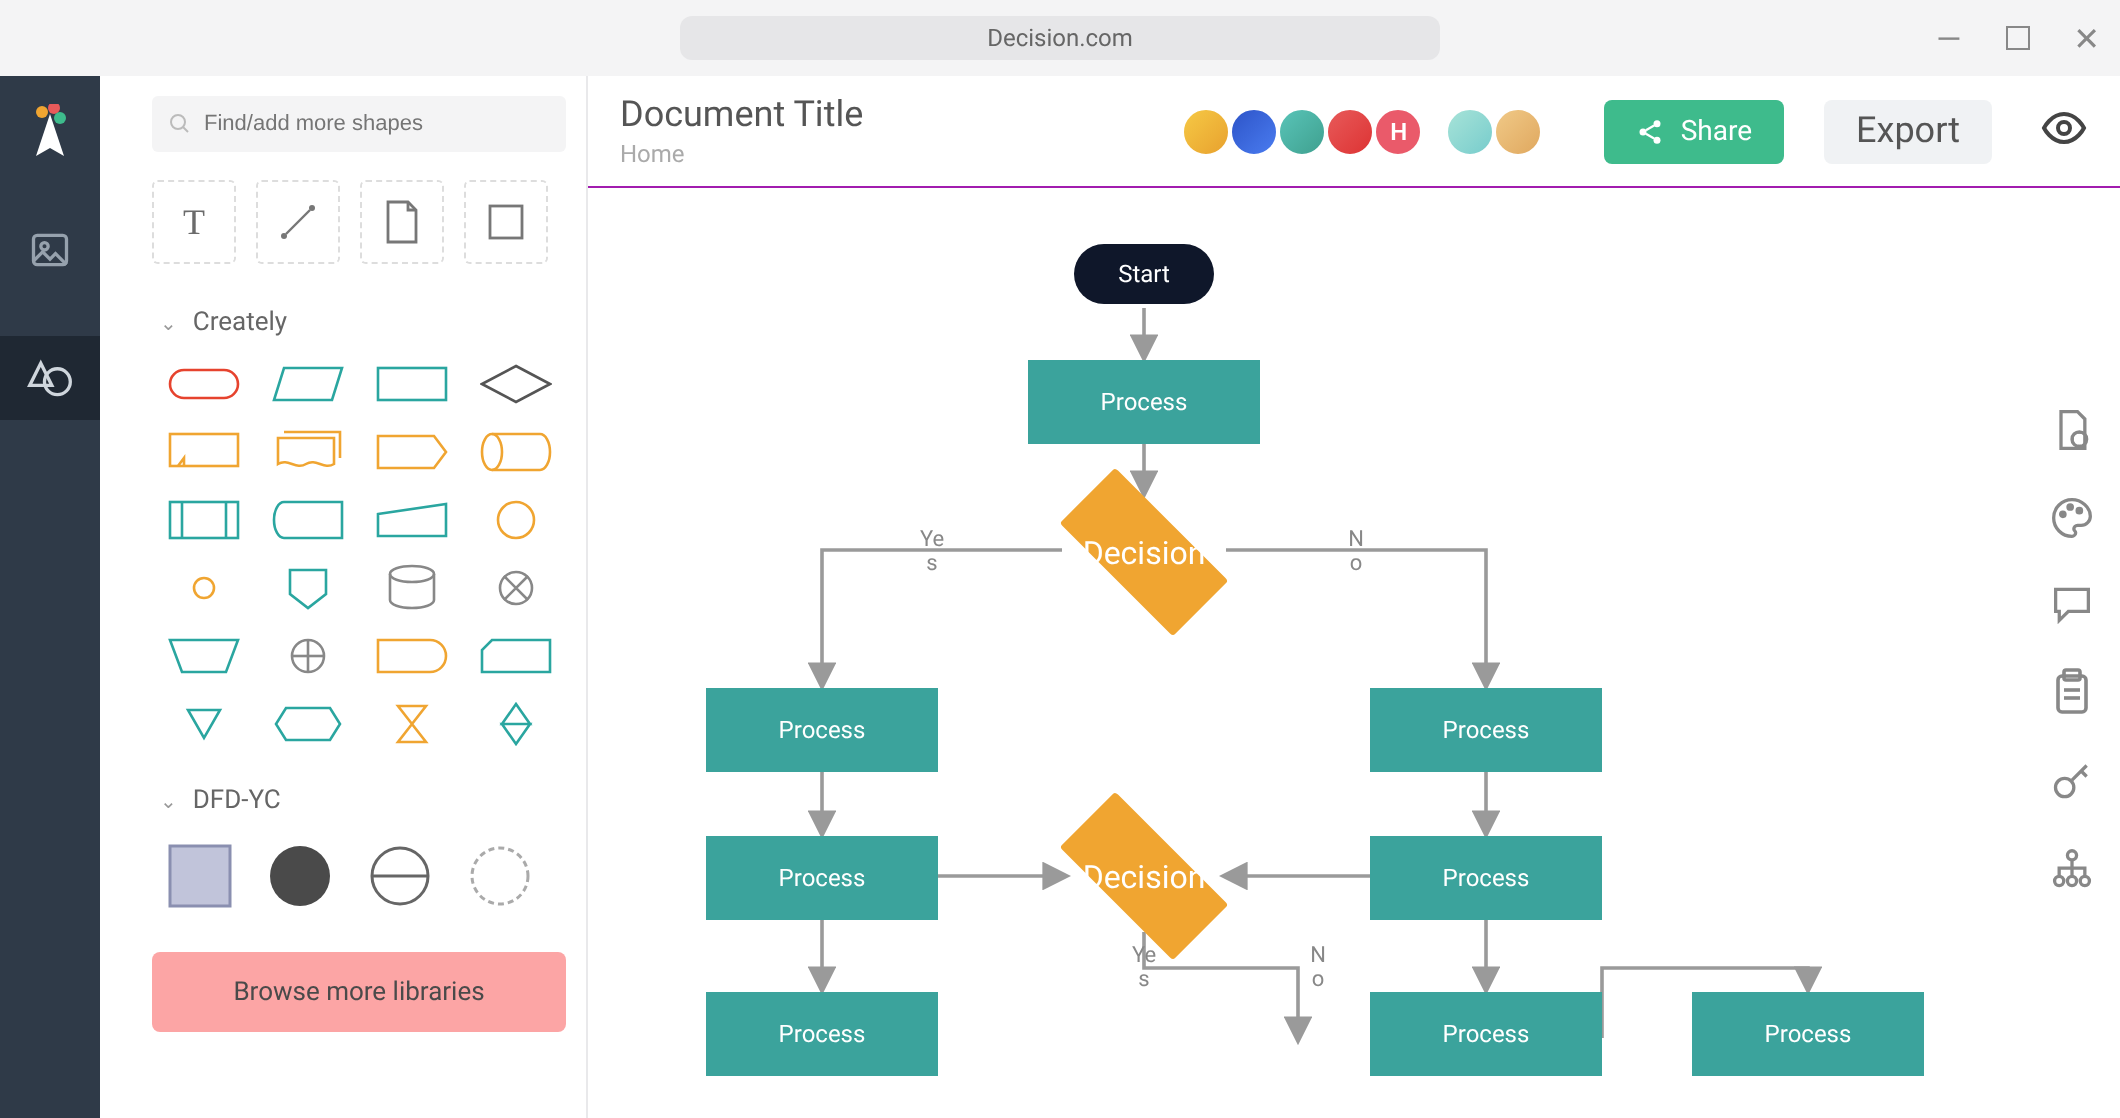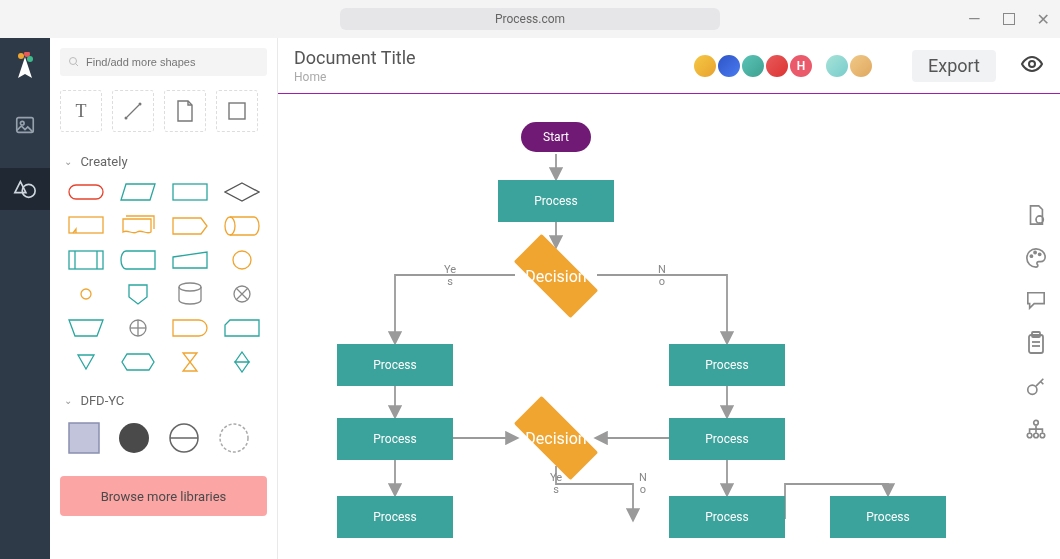--- a/index.html
+++ b/index.html
@@ -14,21 +14,21 @@
 
 .app { display: flex; height: 521px; }
 
 
 .rail { width: 50px; background: #2f3a48; display: flex; flex-direction: column; align-items: center; padding-top: 14px; gap: 22px; }
 .rail .logo { width: 26px; height: 30px; }
 .rail-btn { width: 50px; height: 42px; display: flex; align-items: center; justify-content: center; cursor: pointer; color: #96a1ad; }
 .rail-btn.active { background: #1f2833; color: #cfd6dd; }
 
 
-.shapes-panel { width: 228px; background: #fff; border-right: 1px solid #e9e9eb; padding: 10px 10px 14px 10px; display: flex; flex-direction: column; overflow-y: auto; }
+.shapes-panel { width: 228px; background: #fff; border-right: 1px solid #e9e9eb; padding: 10px 10px 14px 10px; display: flex; flex-direction: column; overflow-y: auto; margin-left: 16px; }
 .search { background: #f4f4f5; border-radius: 3px; height: 28px; display: flex; align-items: center; padding: 0 8px; color: #bbb; font-size: 11px; gap: 6px; margin-bottom: 14px; }
 .search input { border: none; background: transparent; outline: none; font-size: 11px; flex: 1; color: #777; }
 
 .tool-row { display: flex; gap: 10px; margin-bottom: 18px; }
 .tool-box { width: 42px; height: 42px; border: 1px dashed #ddd; border-radius: 3px; display: flex; align-items: center; justify-content: center; color: #6b6b6b; cursor: pointer; font-size: 18px; }
 
 .section-head { display: flex; align-items: center; gap: 8px; color: #666; font-size: 13px; margin: 4px 0 10px 4px; cursor: pointer; }
 .section-head .chev { font-size: 10px; color: #999; }
 
 .shape-grid { display: grid; grid-template-columns: repeat(4, 44px); gap: 8px 8px; justify-content: center; margin-bottom: 14px; }
@@ -57,41 +57,41 @@
 .av6{background:linear-gradient(135deg,#a7e3d8,#7cc)}
 .av7{background:linear-gradient(135deg,#f0c987,#e0a85f)}
 .share-btn { background: #3ebb8c; color: #fff; border-radius: 4px; height: 32px; padding: 0 16px; display: flex; align-items: center; gap: 8px; cursor: pointer; font-size: 14px; }
 .export-btn { background: #f0f2f4; color: #555; border-radius: 4px; height: 32px; padding: 0 16px; display: flex; align-items: center; cursor: pointer; font-size: 18px; margin-left: 8px; }
 .eye-btn { margin-left: 12px; color: #555; cursor: pointer; }
 
 .canvas { flex: 1; position: relative; background: #fff; overflow: hidden; }
 
 
 .node { position: absolute; display: flex; align-items: center; justify-content: center; color: #fff; font-size: 12px; }
-.start { background: #701a75; border-radius: 18px; width: 70px; height: 30px; }
+.start { background: #0f172a; border-radius: 18px; width: 70px; height: 30px; }
 .process { background: #3ba39c; width: 116px; height: 42px; }
 .decision { width: 80px; height: 56px; }
 .decision-shape { width: 80px; height: 56px; background: #f0a531; transform: rotate(45deg) scaleY(0.7); position: absolute; border-radius: 2px; }
 .decision-label { position: relative; z-index: 1; color: #fff; font-size: 16px; }
 
 .edge-label { position: absolute; font-size: 11px; color: #888; text-align: center; width: 24px; line-height: 1.1; }
 
 
 .arrows { position: absolute; top: 0; left: 0; width: 100%; height: 100%; pointer-events: none; }
 
 
 .right-rail { position: absolute; right: 0; top: 56px; bottom: 0; width: 48px; display: flex; flex-direction: column; align-items: center; gap: 18px; padding-top: 110px; color: #8a8a8a; }
 .right-rail .ri { cursor: pointer; }
 </style>
 </head>
 <body>
 
 <div class="titlebar">
   <div class="url-pill">
-    <span>Process.com</span>
+    <span>Decision.com</span>
   </div>
   <div class="win-controls">
     <span>—</span>
     <span style="font-size:13px;border:1.5px solid #888;width:12px;height:12px;display:inline-block;"></span>
     <span>✕</span>
   </div>
 </div>
 
 <div class="app">
 
@@ -335,20 +335,29 @@
         <div class="avatar av1"></div>
         <div class="avatar av2"></div>
         <div class="avatar av3"></div>
         <div class="avatar av4"></div>
         <div class="avatar av5">
             <span>H</span>
           </div>
         <div style="width:8px"></div>
         <div class="avatar av6"></div>
         <div class="avatar av7"></div>
+      </div>
+      <div class="share-btn">
+        <svg width="14" height="14" viewBox="0 0 24 24" fill="#fff">
+            <circle cx="18" cy="5" r="3"></circle>
+            <circle cx="6" cy="12" r="3"></circle>
+            <circle cx="18" cy="19" r="3"></circle>
+            <path d="M8.5 10.5l7-4M8.5 13.5l7 4" stroke="#fff" stroke-width="2"></path>
+          </svg>
+        <span>Share</span>
       </div>
       <div class="export-btn">
         <span>Export</span>
       </div>
       <div class="eye-btn">
         <svg width="24" height="24" viewBox="0 0 24 24" fill="none" stroke="#444" stroke-width="2">
             <path d="M2 12s3.5-7 10-7 10 7 10 7-3.5 7-10 7-10-7-10-7z"></path>
             <circle cx="12" cy="12" r="3"></circle>
           </svg>
       </div>

